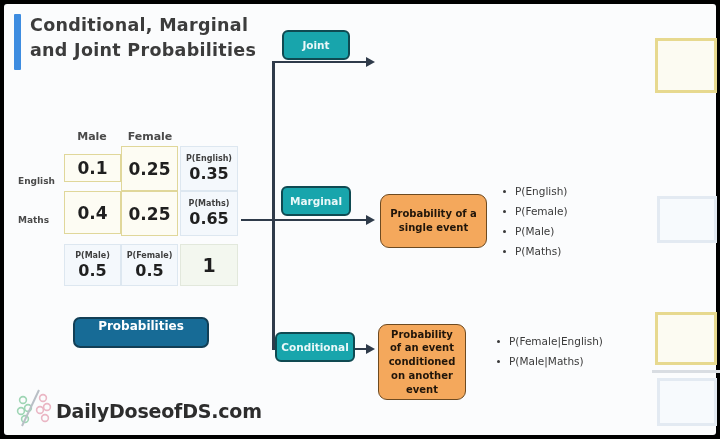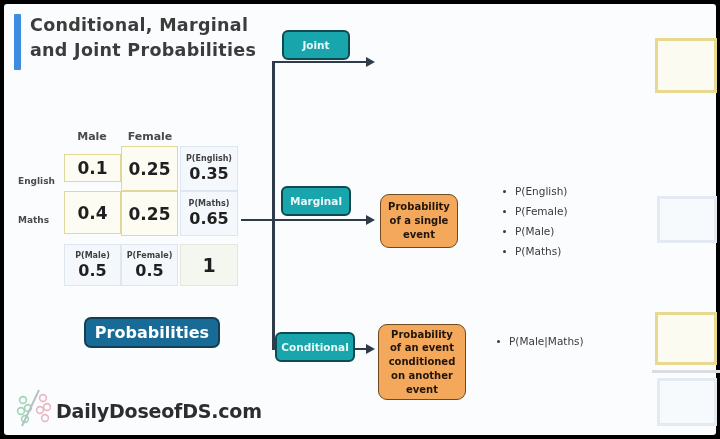--- a/index.html
+++ b/index.html
@@ -103,32 +103,31 @@
   }
   .cell-total .big {
     font-size: 19px;
     font-weight: 700;
     color: #1f1f1f;
   }
 
   
   .badge {
     position: absolute;
-    left: 80px;
+    left: 69px;
     top: 313px;
     width: 132px;
     height: 27px;
     background: #176b96;
     border: 2px solid #123f56;
     border-radius: 7px;
     display: flex;
-    align-items: center;
     justify-content: center;
     color: #ffffff;
-    font-size: 16px;
+    font-size: 12px;
     font-weight: 700;
   }
 
   
   .pill {
     position: absolute;
     background: #18a5ac;
     border: 2px solid #0f4a52;
     border-radius: 6px;
     display: flex;
@@ -315,36 +314,37 @@
   <div class="pill" style="left:278px; top:26px; width:64px; height:26px;">
     <span>Joint</span>
   </div>
   <div class="pill" style="left:277px; top:182px; width:66px; height:26px;">
     <span>Marginal</span>
   </div>
   <div class="pill" style="left:271px; top:328px; width:76px; height:26px;">
     <span>Conditional</span>
   </div>
 
-  <div class="obox" style="left:376px; top:190px; width:78px; height:54px;">
+  <div class="obox" style="left:376px; top:190px; width:107px; height:54px;">
     <span>Probability of a single event</span>
   </div>
   <div class="obox" style="left:374px; top:320px; width:88px; height:76px;">
     <span>Probability of an event conditioned on another event</span>
   </div>
 
 
   <ul class="blist" style="left:498px; top:178px;">
     <li>P(English)</li>
     <li>P(Female)</li>
     <li>P(Male)</li>
     <li>P(Maths)</li>
   </ul>
 
   <ul class="blist" style="left:492px; top:328px;">
+    <li>P(Female|English)</li>
     <li>P(Male|Maths)</li>
   </ul>
 
   <div class="frame frame-yellow" style="left:651px; top:34px; width:62px; height:55px;"></div>
   <div class="frame frame-blue" style="left:653px; top:192px; width:60px; height:47px;"></div>
   <div class="frame frame-yellow" style="left:651px; top:308px; width:62px; height:53px;"></div>
   <div class="hrule" style="left:648px; top:366px; width:70px;"></div>
   <div class="frame frame-blue" style="left:653px; top:374px; width:60px; height:48px;"></div>
 
   <div class="logo">

